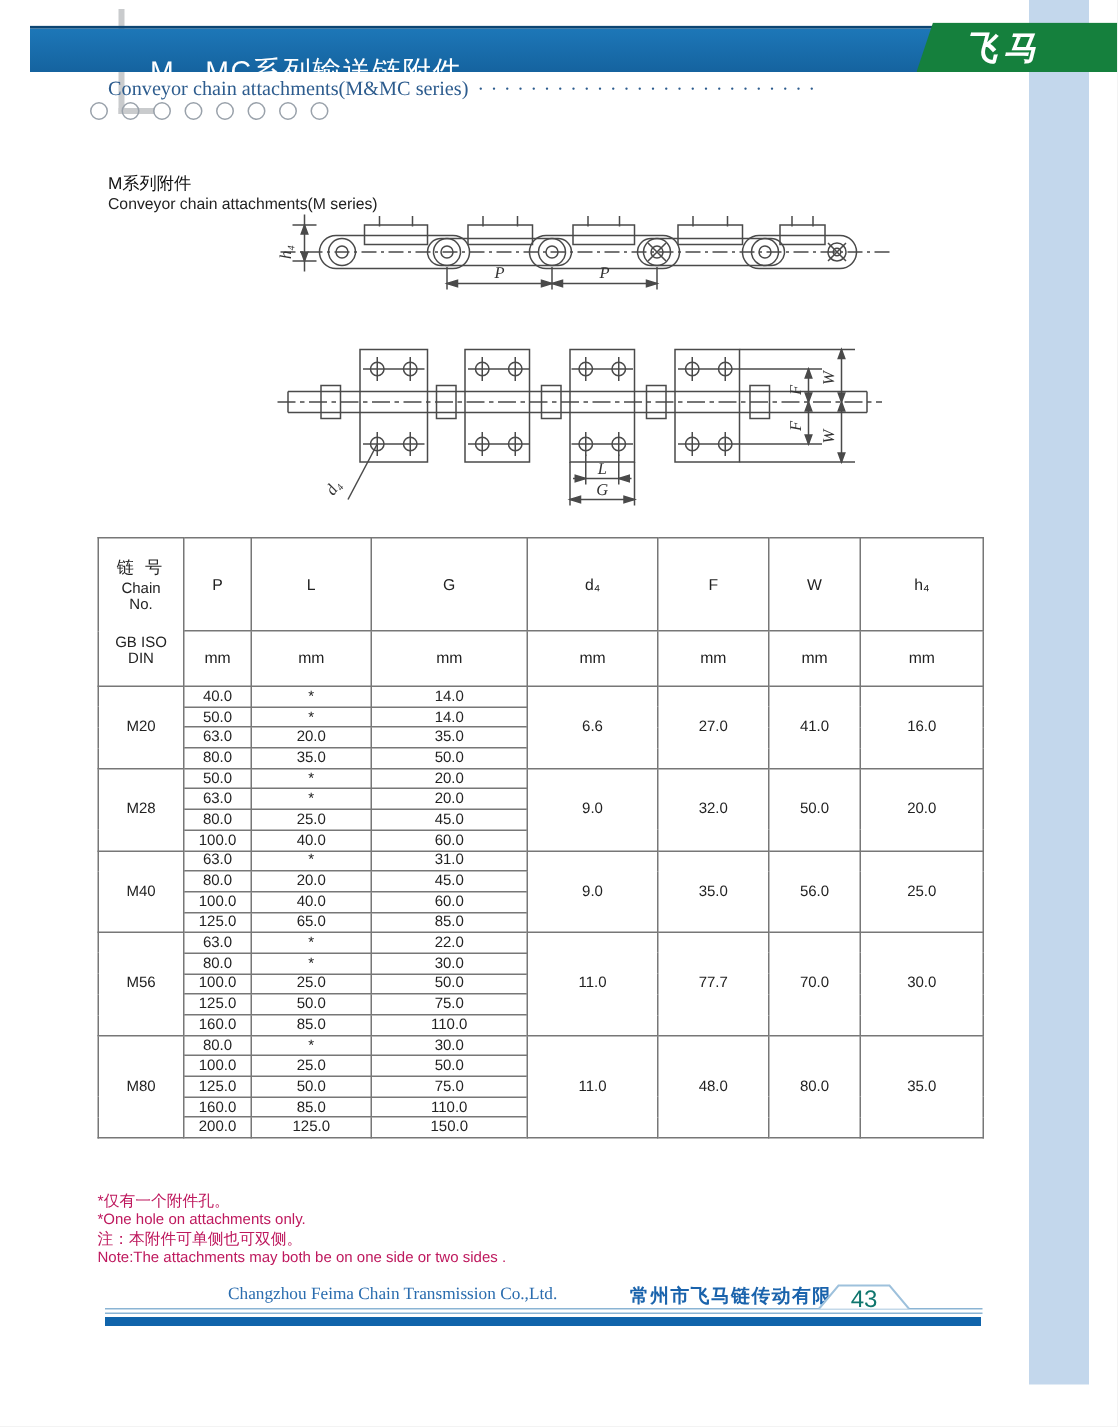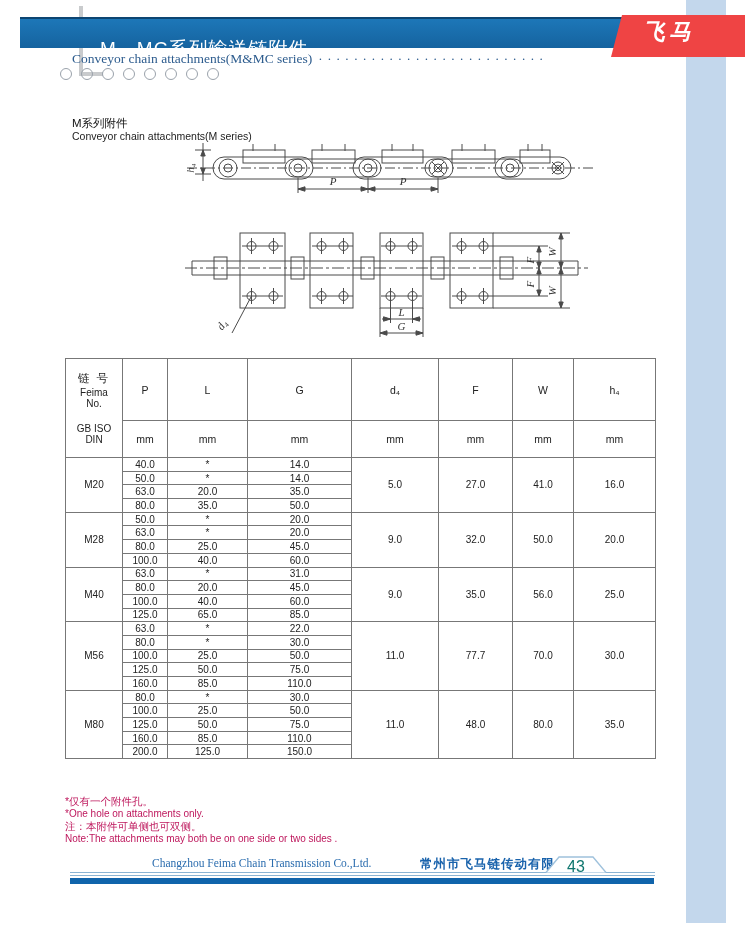--- a/index.html
+++ b/index.html
@@ -16,21 +16,21 @@
 
   
   .banner { position:absolute; left:20px; top:17px; width:628px; height:31px;
             background:linear-gradient(180deg,#1d77b8 0%,#15639f 100%);
             border-top:2px solid #0d4572;
             clip-path:polygon(0 0,100% 0,calc(100% - 11px) 100%,0 100%); }
   .banner-title { position:absolute; left:80px; top:16px; color:#ffffff; font-size:19px; font-weight:normal;
                   letter-spacing:1px; line-height:28px; white-space:nowrap; }
 
   
-  .logo { position:absolute; left:611px; top:15px; width:134px; height:42px; background:#ef4444;
+  .logo { position:absolute; left:611px; top:15px; width:134px; height:33px; background:#15803d;
           clip-path:polygon(11px 0,100% 0,100% 100%,0 100%); }
   .logo-text { position:absolute; left:32px; top:2px; color:#ffffff; font-size:22px; font-weight:bold;
                font-style:italic; letter-spacing:4px; line-height:29px; }
 
   
   .subtitle { position:absolute; left:72px; top:51px; font-family:"Liberation Serif", serif;
               font-size:13.5px; color:#2d5c8e; white-space:nowrap; }
   .subtitle .dots { letter-spacing:4.5px; font-size:13px; margin-left:6px; }
 
   
@@ -299,21 +299,21 @@
         <col style="width:104px">
       <col style="width:87px">
         <col style="width:74px">
         <col style="width:61px">
         <col style="width:82px">
     </colgroup>
     <thead>
       <tr class="h1">
         <th rowspan="2" class="chain-head">
           <div class="ch-zh">链 号</div>
-          <div class="ch-en">Feima</div>
+          <div class="ch-en">Chain</div>
           <div class="ch-en">No.</div>
           <div class="ch-gap"></div>
           <div class="ch-en">GB ISO</div>
           <div class="ch-en">DIN</div>
         </th>
         <th>P</th>
         <th>L</th>
         <th>G</th>
         <th>d₄</th>
         <th>F</th>
@@ -329,21 +329,21 @@
         <th>mm</th>
         <th>mm</th>
       </tr>
     </thead>
     <tbody id="tbody">
         <tr class="data-row group-start">
           <td rowspan="4">M20</td>
           <td>40.0</td>
           <td>*</td>
           <td>14.0</td>
-          <td rowspan="4">5.0</td>
+          <td rowspan="4">6.6</td>
           <td rowspan="4">27.0</td>
           <td rowspan="4">41.0</td>
           <td rowspan="4">16.0</td>
         </tr>
         <tr class="data-row">
           <td>50.0</td>
           <td>*</td>
           <td>14.0</td>
         </tr>
         <tr class="data-row">

